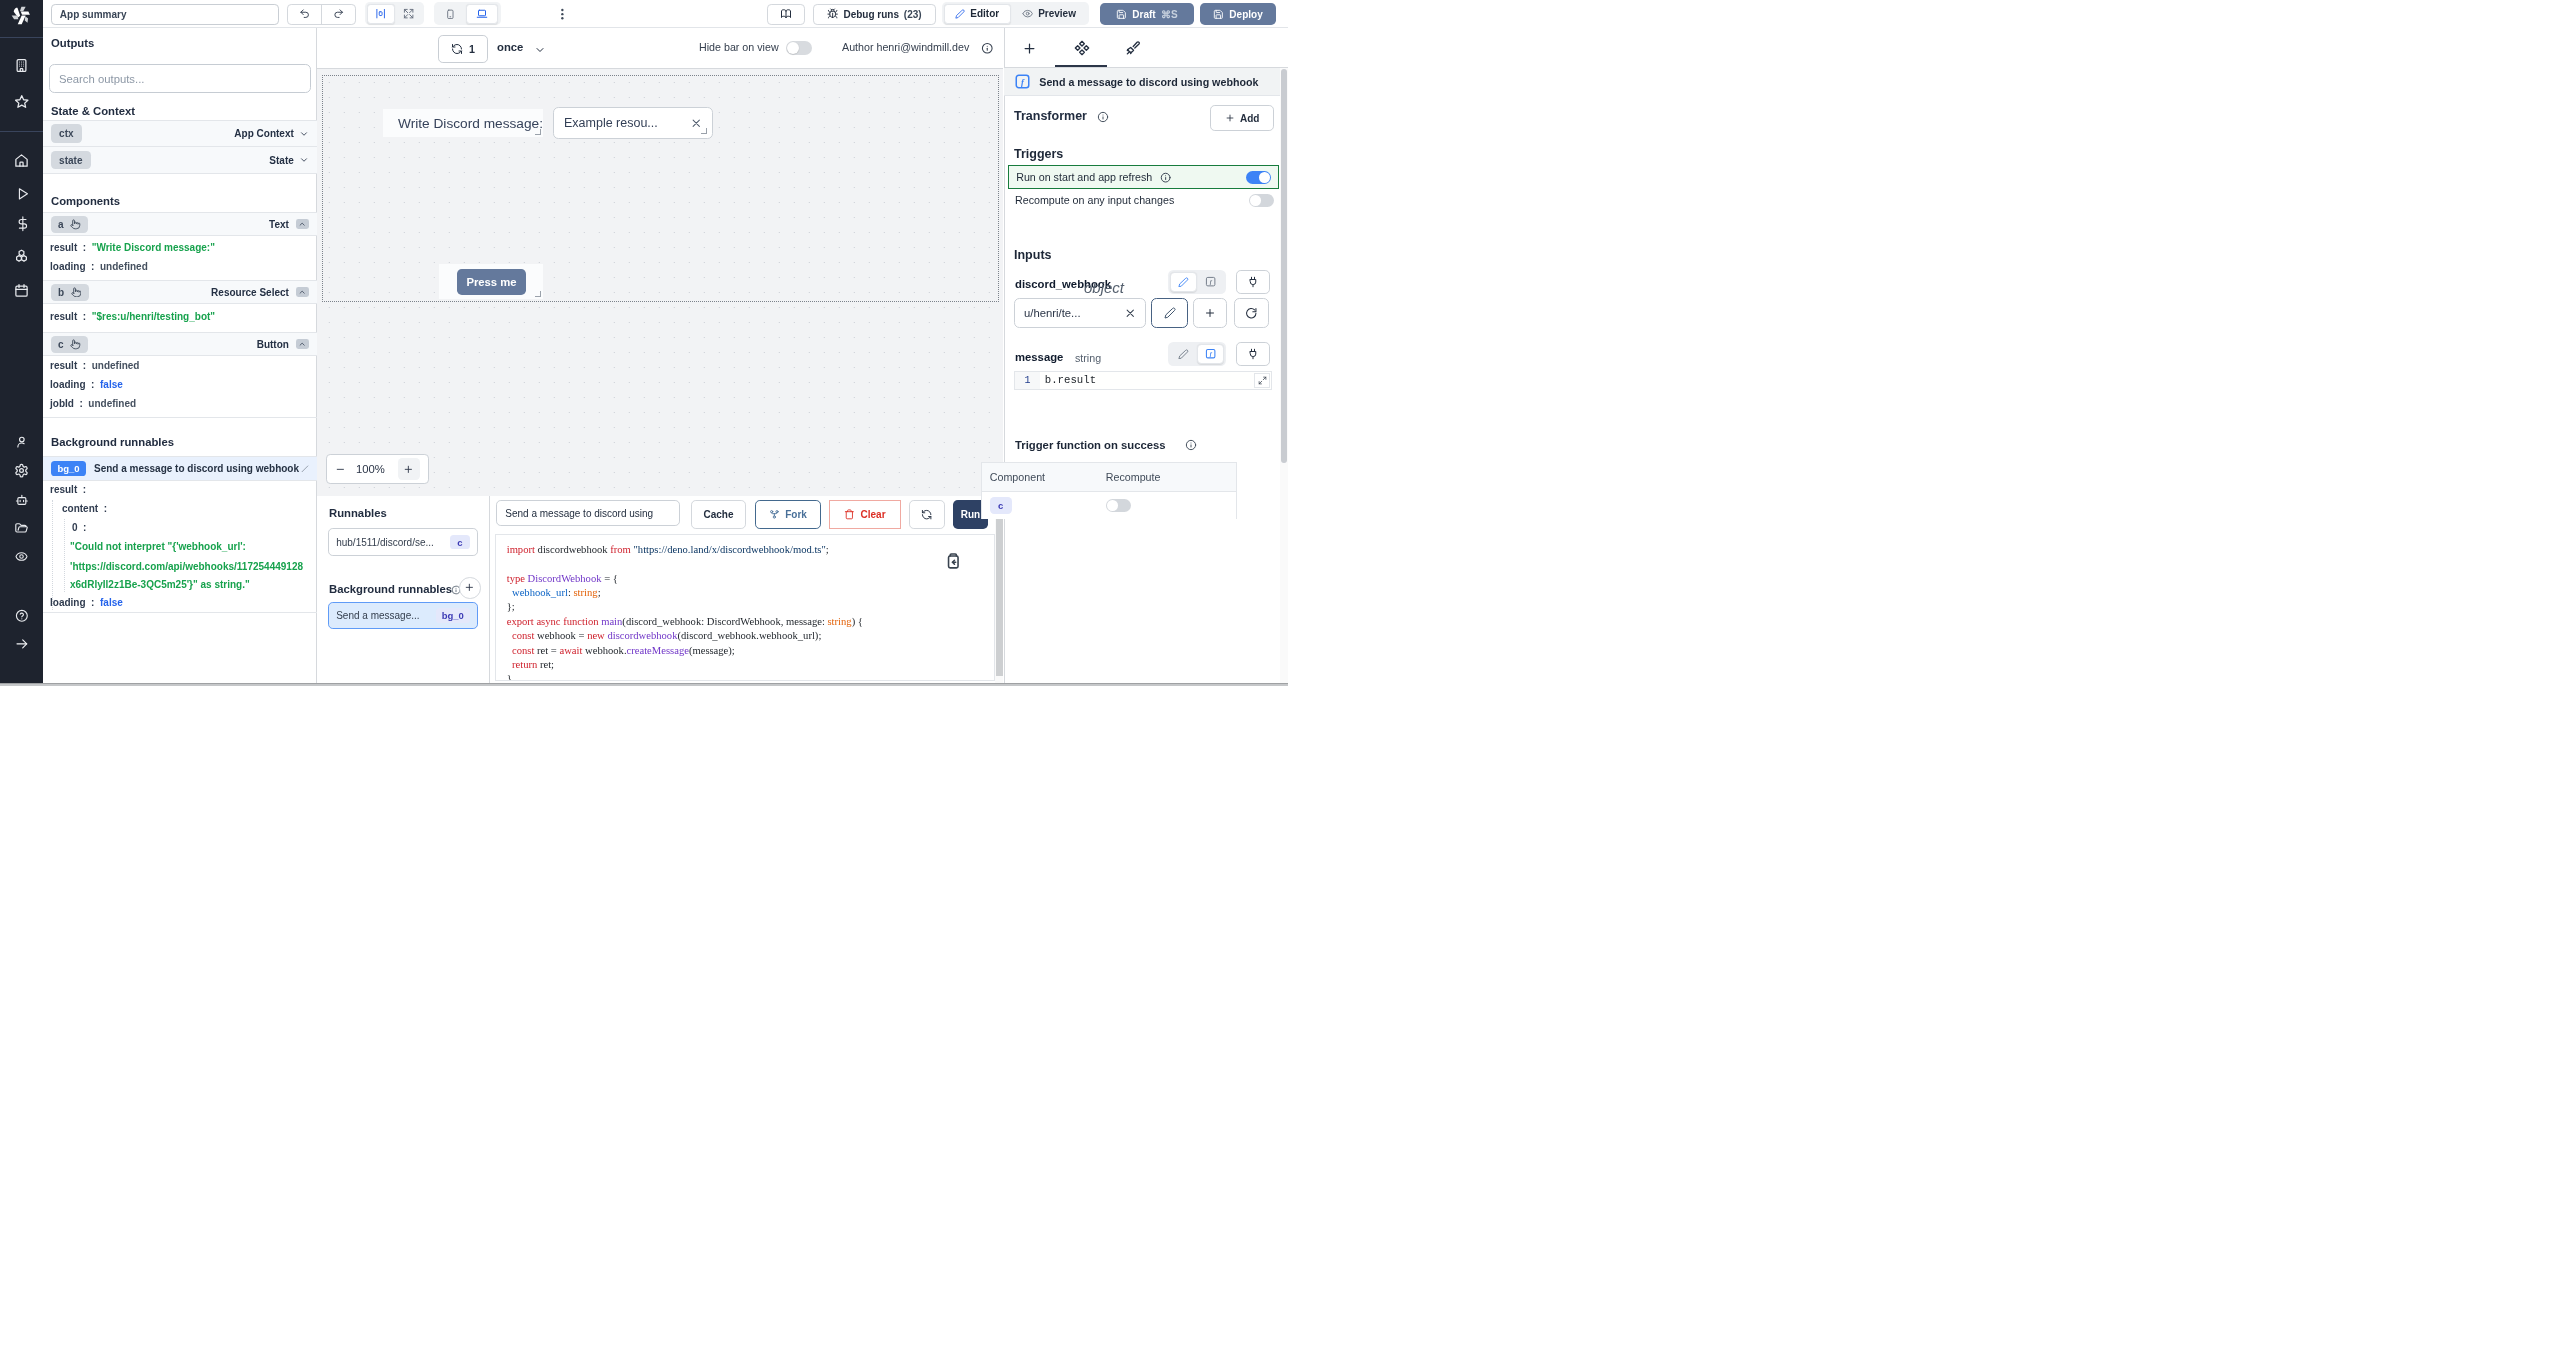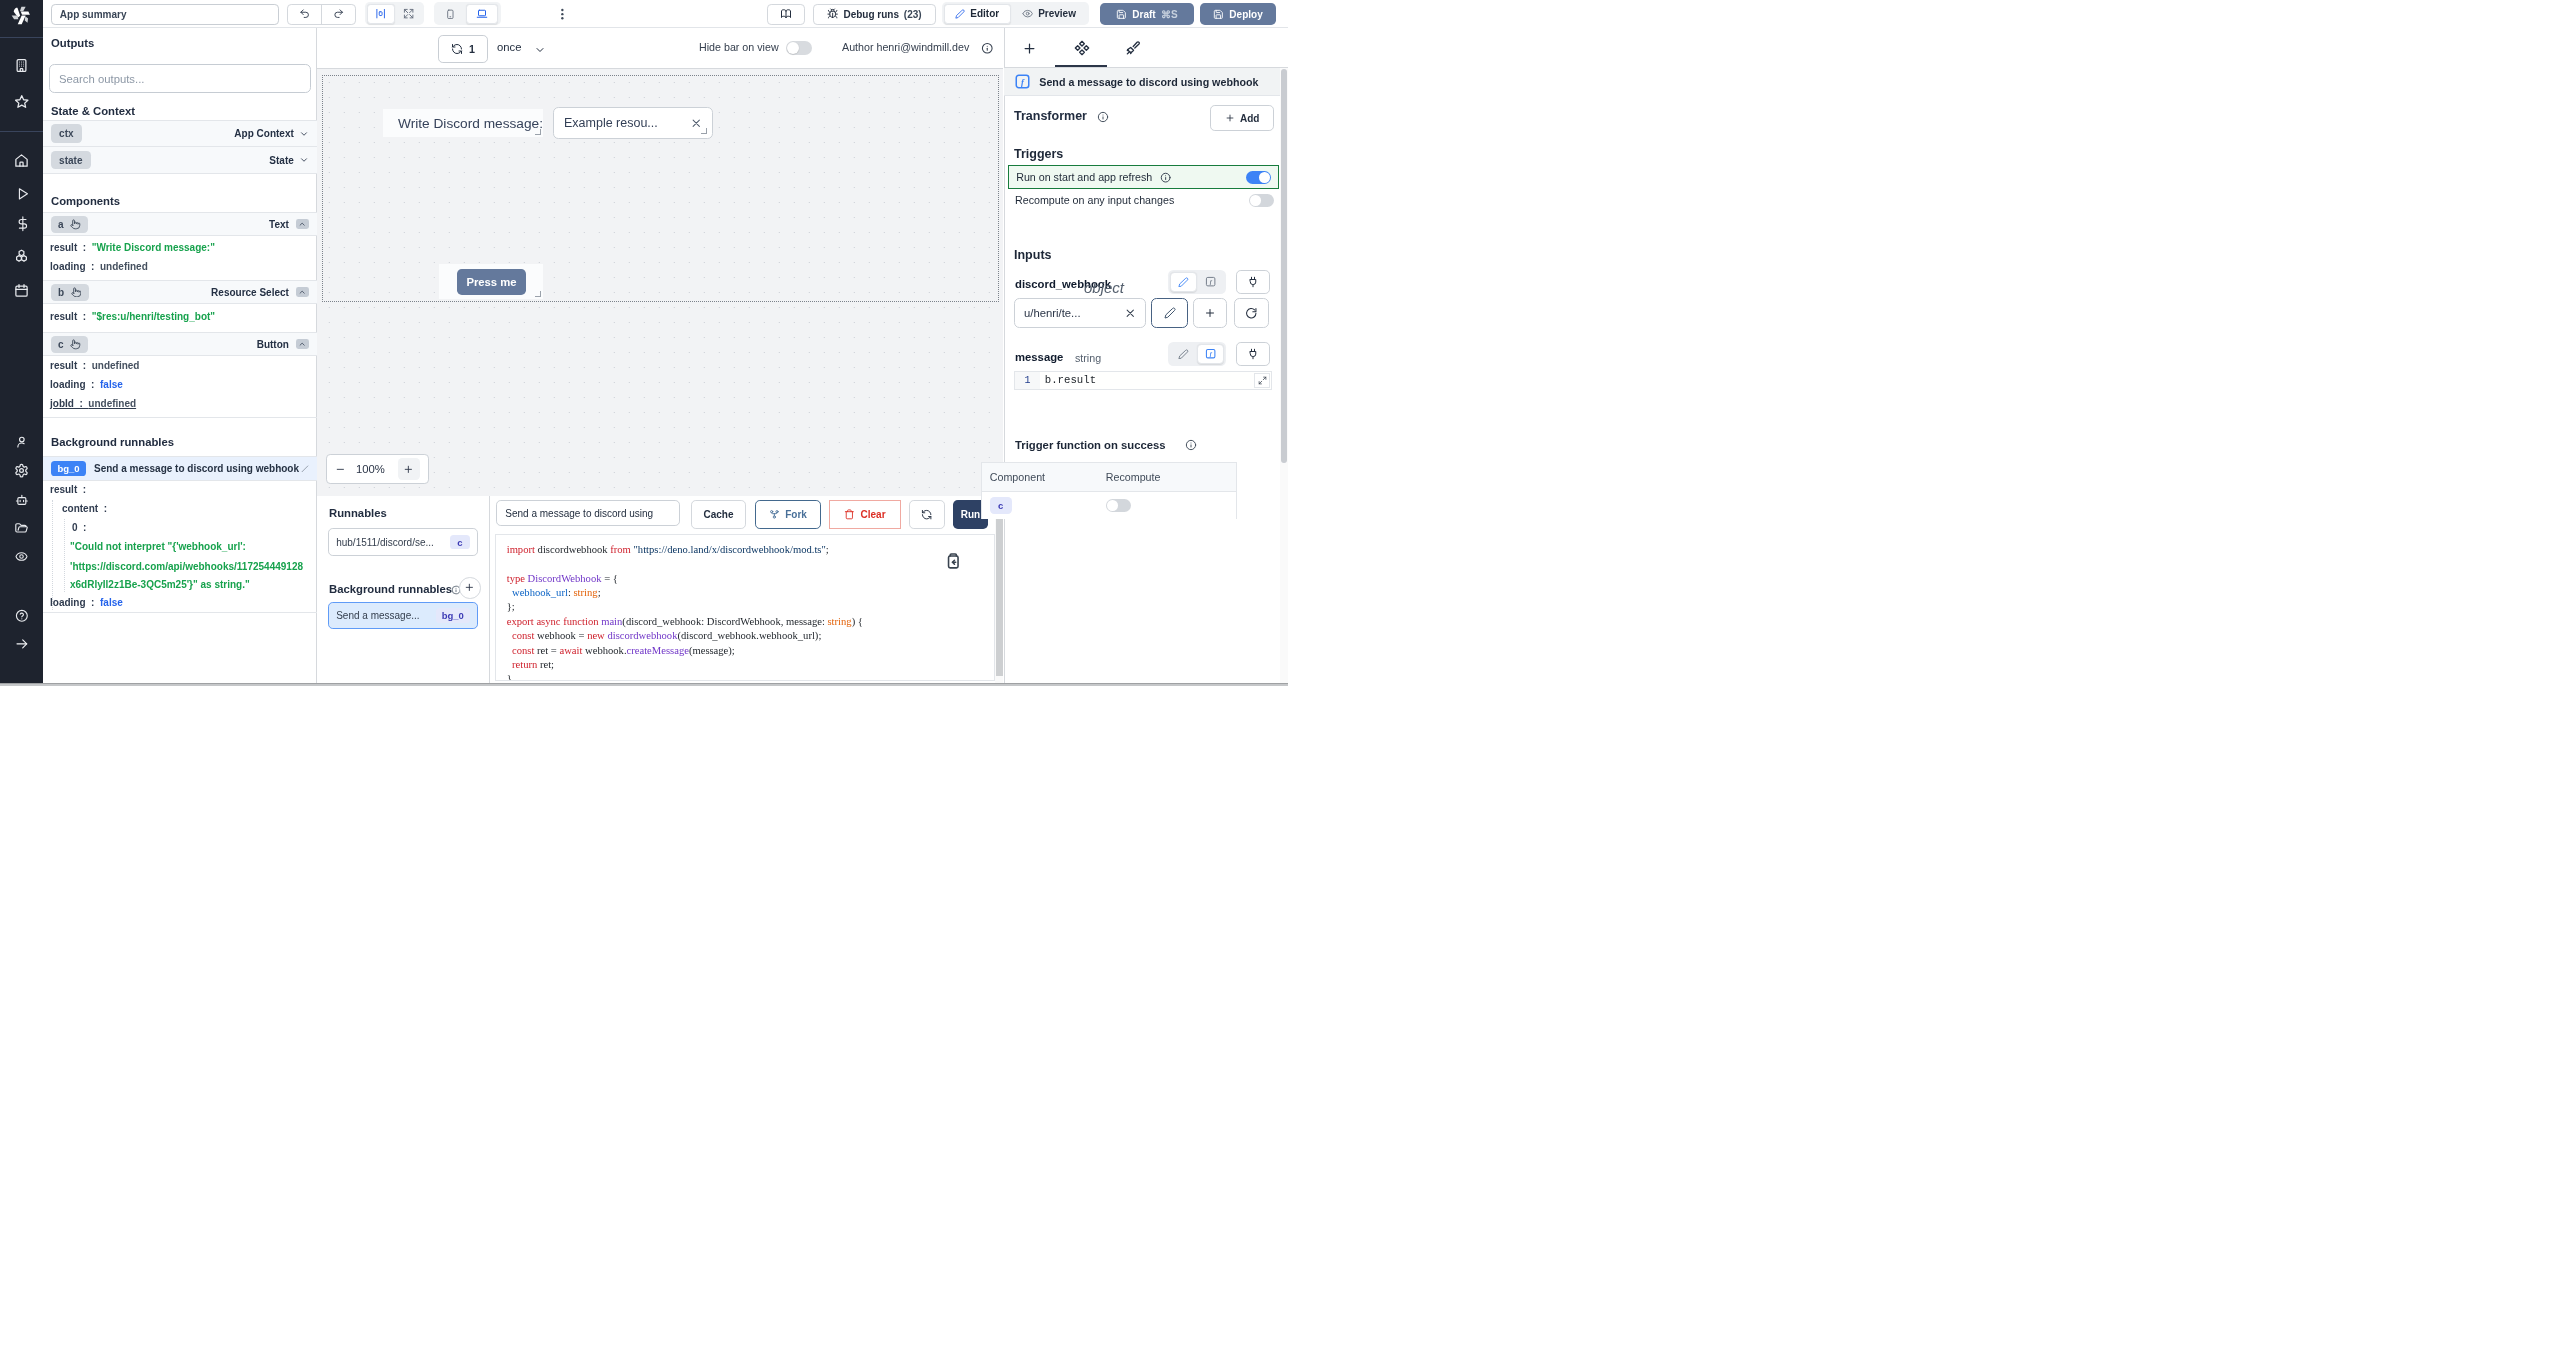--- a/index.html
+++ b/index.html
@@ -312,21 +312,21 @@
   </span>
   <span style="margin-left:auto;font-size:10px;font-weight:700;color:#243044;">Button</span>
   <span style="margin-left:6.6px;width:13.7px;height:9.5px;background:#c5ccd5;border-radius:2.4px;display:inline-flex;align-items:center;justify-content:center;">
     <svg width="8.3" height="8.3" viewBox="0 0 24 24" class="icn" style="color:#243044;" stroke-width="3">
           <path d="m6 15 6-6 6 6"></path>
         </svg>
   </span>
 </div>
 <div class="abs" style="left:50px;top:360px;font-size:10px;font-weight:600;color:#303c4f;">result&nbsp;&nbsp;:&nbsp;&nbsp;<span style="color:#45505f;">undefined</span></div>
 <div class="abs" style="left:50px;top:379px;font-size:10px;font-weight:600;color:#303c4f;">loading&nbsp;&nbsp;:&nbsp;&nbsp;<span style="color:#2463eb;">false</span></div>
-<div class="abs" style="left:50px;top:398px;font-size:10px;font-weight:600;color:#303c4f;text-decoration:underline;">jobId&nbsp;&nbsp;:&nbsp;&nbsp;<span style="color:#45505f;">undefined</span></div>
+<div class="abs" style="left:50px;top:398px;font-size:10px;font-weight:600;color:#303c4f;">jobId&nbsp;&nbsp;:&nbsp;&nbsp;<span style="color:#45505f;">undefined</span></div>
 <div class="abs" style="left:43px;top:417px;width:274px;height:0.6px;background:#e3e6ea;"></div>
 <div class="abs" style="left:51px;top:436px;font-size:11.3px;font-weight:700;color:#222d40;">Background runnables</div>
 
 <div class="abs" style="left:43px;top:456px;width:274px;height:25px;background:#e9f1fd;border-top:0.6px solid #e3e6ea;border-bottom:0.6px solid #e3e6ea;display:flex;align-items:center;padding:0 7.8px;">
   <span style="background:#3c83f6;border-radius:3.6px;padding:2.4px 6.6px;font-size:9.5px;font-weight:700;color:#fff;">bg_0</span>
   <span style="margin-left:7.8px;font-size:10px;font-weight:700;color:#253143;">Send a message to discord using webhook</span>
   <svg width="7.8" height="7.8" viewBox="0 0 24 24" class="icn" style="color:#6a7583;margin-left:auto;">
         <path d="M21 3 3 21"></path>
       </svg>
 </div>
@@ -345,21 +345,21 @@
 
 <div class="abs" style="left:438px;top:35px;width:50px;height:28px;border:0.6px solid #c9ced4;border-radius:4.8px;background:#fff;display:flex;align-items:center;justify-content:center;gap:6px;">
   <svg width="12" height="12" viewBox="0 0 24 24" class="icn" style="color:#232e3f;" stroke-width="2.2">
         <path d="M21 12a9 9 0 0 0-9-9 9.75 9.75 0 0 0-6.74 2.74L3 8"></path>
         <path d="M3 3v5h5"></path>
         <path d="M3 12a9 9 0 0 0 9 9 9.75 9.75 0 0 0 6.74-2.74L21 16"></path>
         <path d="M16 16h5v5"></path>
       </svg>
   <span style="font-size:10.7px;font-weight:600;color:#232e3f;">1</span>
 </div>
-<div class="abs" style="left:497px;top:41px;font-size:11.3px;font-weight:400;color:#232e3f;">once</div>
+<div class="abs" style="left:497px;top:41px;font-size:11.3px;font-weight:700;color:#232e3f;">once</div>
 <svg class="abs icn" style="left:534px;top:44px;color:#232e3f;" width="12" height="12" viewBox="0 0 24 24" stroke-width="2.6">
       <path d="m6 9 6 6 6-6"></path>
     </svg>
 <div class="abs" style="left:699px;top:41px;font-size:10.7px;font-weight:500;color:#36404f;">Hide bar on view</div>
 <div class="abs" style="left:786px;top:41px;width:26px;height:14.3px;background:#d8dbdf;border-radius:7.8px;">
       <div class="abs" style="left:1.2px;top:1.2px;width:12px;height:12px;background:#fff;border-radius:50%;box-shadow:0 0.6px 1.2px rgba(0,0,0,.2);"></div>
     </div>
 <div class="abs" style="left:842px;top:41px;font-size:10.7px;font-weight:500;color:#36404f;">Author henri@windmill.dev</div>
 <svg class="abs icn" style="left:981px;top:42px;color:#36404f;" width="12.5" height="12.5" viewBox="0 0 24 24">
       <circle cx="12" cy="12" r="9.3"></circle>

